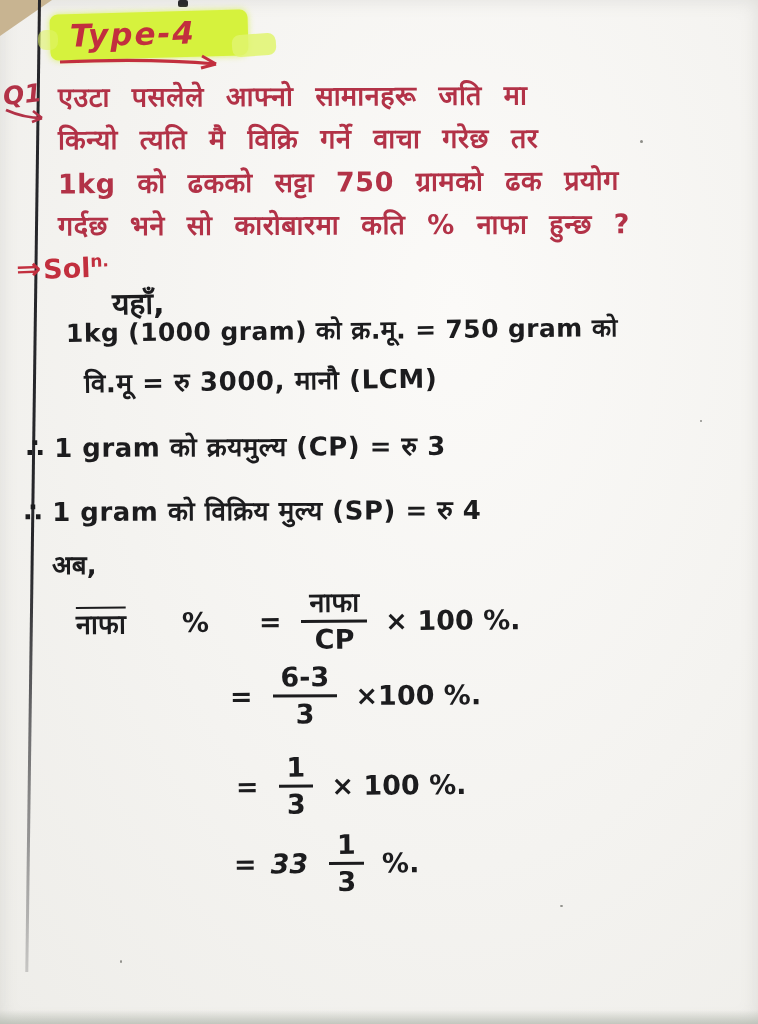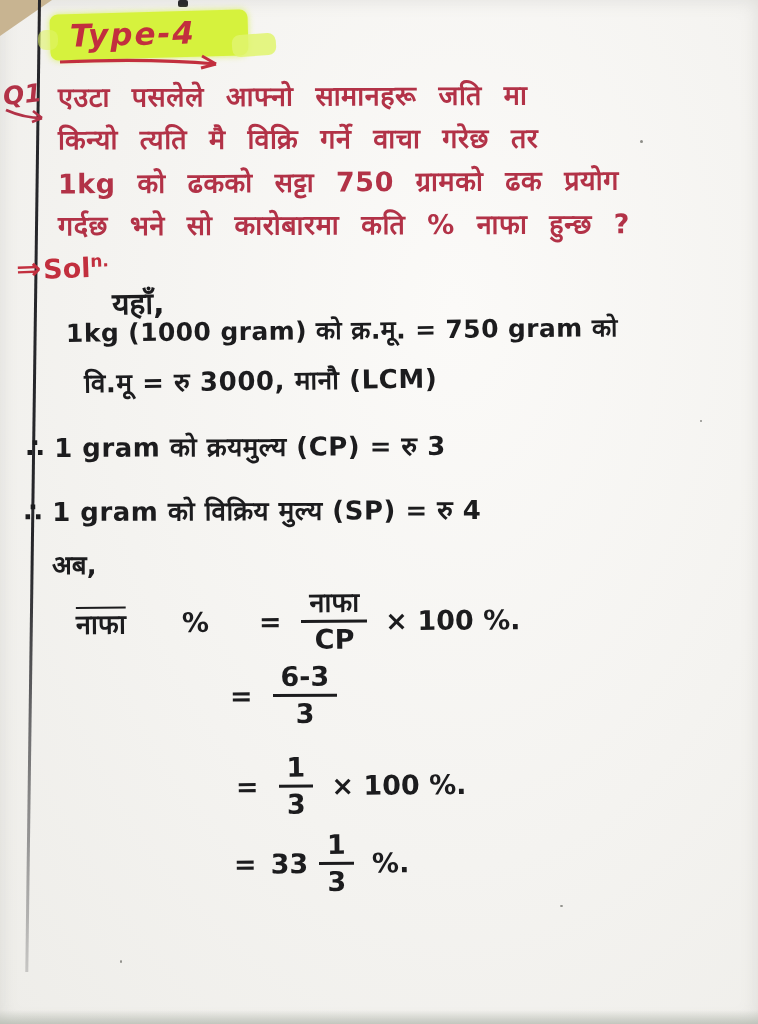--- a/index.html
+++ b/index.html
@@ -70,21 +70,21 @@
   .frac .bar{align-self:stretch;height:0;border-top:3px solid #1c1c1e;margin:2px 0;}
   .frac .den{padding:0 4px;}
   .f1{left:76px;top:588px;transform:rotate(-0.5deg);}
   .f1 .lhs{margin-right:56px;text-decoration:overline;text-decoration-thickness:2px;}
   .f1 .pct-lhs{text-decoration:none;margin-right:50px;}
   .f2{left:230px;top:662px;transform:rotate(-0.4deg);}
   .f3{left:236px;top:752px;transform:rotate(-0.6deg);}
   .f4{left:234px;top:830px;transform:rotate(-0.5deg);}
   .eq{margin-right:14px;}
   .tail{margin-left:12px;}
-  .whole{margin-right:5px;}
+  .whole{margin-right:15px;font-style:italic;}
   
   .bottom-band{
     position:absolute;left:0;bottom:0;width:758px;height:14px;
     background:linear-gradient(to top, rgba(165,172,160,.55), rgba(165,172,160,0));
   }
   .speck{position:absolute;background:#8d8d88;border-radius:50%;}
 </style>
 </head>
 <body>
 
@@ -138,20 +138,21 @@
     <span class="tail">× 100 %.</span>
   </div>
 
   <div class="frow f2">
     <span class="eq">=</span>
     <span class="frac">
       <span class="num">6-3</span>
       <span class="bar"></span>
       <span class="den">3</span>
     </span>
+    <span class="tail">×100 %.</span>
   </div>
 
   <div class="frow f3">
     <span class="eq">=</span>
     <span class="frac">
       <span class="num">1</span>
       <span class="bar"></span>
       <span class="den">3</span>
     </span>
     <span class="tail">× 100 %.</span>

